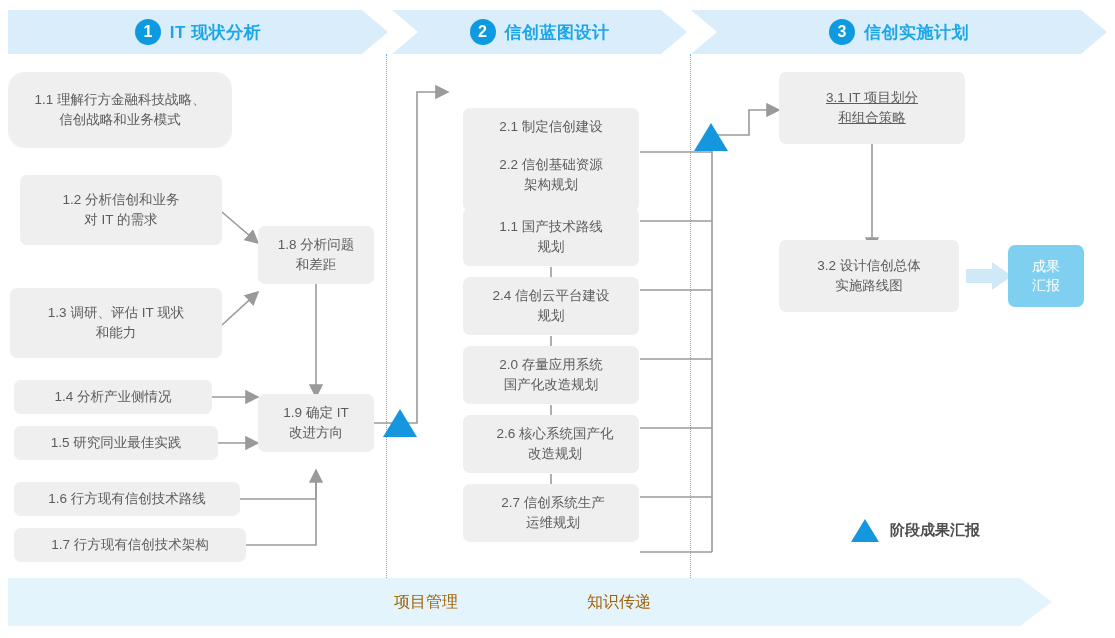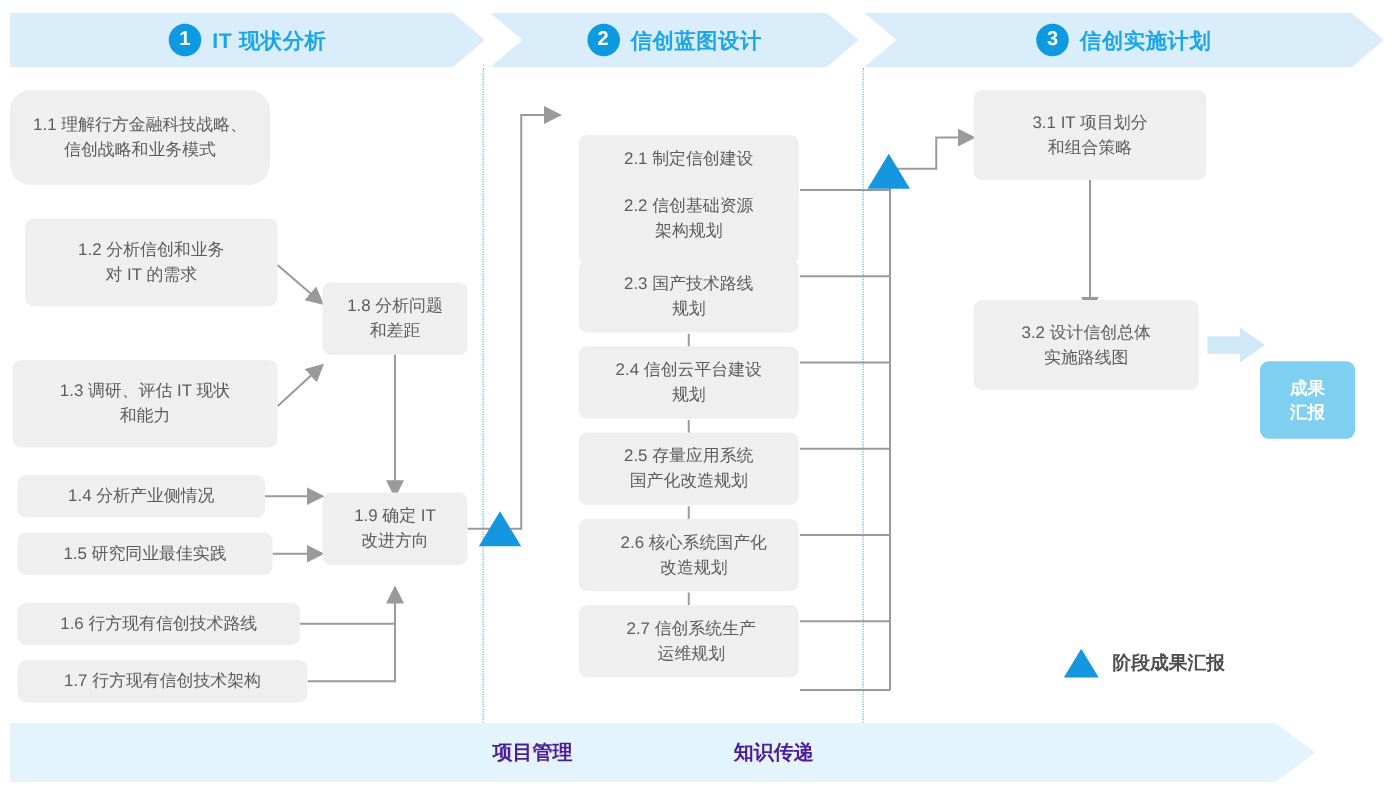--- a/index.html
+++ b/index.html
@@ -101,28 +101,27 @@
     border-bottom: 28px solid #1597e0;
   }
 
   
   .outcome {
     position: absolute;
     background: #7fd0f0;
     border-radius: 7px;
     color: #ffffff;
     font-size: 14px;
-    font-weight: bold;
+    font-weight: normal;
     line-height: 1.35;
     text-align: center;
     display: flex;
     align-items: center;
     justify-content: center;
     white-space: pre-line;
-    margin-top: 44px;
   }
   .outcome-arrow {
     position: absolute;
     background: #cfe9f7;
   }
 
   
   .legend {
     position: absolute;
     display: flex;
@@ -146,23 +145,23 @@
   
   .stream-bar {
     position: absolute;
     left: 8px; top: 578px;
     width: 1044px; height: 48px;
     background: #e3f4fc;
     clip-path: polygon(0 0, calc(100% - 32px) 0, 100% 50%, calc(100% - 32px) 100%, 0 100%);
   }
   .stream-label {
     position: absolute;
-    color: #4c1d95;
+    color: #a16207;
     font-size: 16px;
-    font-weight: bold;
+    font-weight: normal;
     top: 592px;
     white-space: nowrap;
   }
 </style>
 </head>
 <body>
 
 <div id="canvas">
 
   <div class="phase-bar phase-1">
@@ -225,51 +224,51 @@
       <path d="M640,497 L712,497"></path>
       <path d="M640,552 L712,552"></path>
       <path d="M712,135 L712,552"></path>
 
       <path d="M712,135 L749,135 L749,110 L779,110" marker-end="url(#ah)"></path>
 
       <path d="M872,144 L872,250" marker-end="url(#ah)"></path>
     </g>
   </svg>
 
-  <div class="node" style="left:8px; top:72px; width:208px; height:76px;border-radius:17px;">1.1 理解行方金融科技战略、
+  <div class="node" style="left:8px; top:72px; width:224px; height:76px;border-radius:17px;">1.1 理解行方金融科技战略、
 信创战略和业务模式</div>
   <div class="node" style="left:20px; top:175px; width:202px; height:70px;">1.2 分析信创和业务
 对 IT 的需求</div>
   <div class="node" style="left:10px; top:288px; width:212px; height:70px;">1.3 调研、评估 IT 现状
 和能力</div>
   <div class="node" style="left:14px; top:380px; width:198px; height:34px;">1.4 分析产业侧情况</div>
   <div class="node" style="left:14px; top:426px; width:204px; height:34px;">1.5 研究同业最佳实践</div>
   <div class="node" style="left:14px; top:482px; width:226px; height:34px;">1.6 行方现有信创技术路线</div>
   <div class="node" style="left:14px; top:528px; width:232px; height:34px;">1.7 行方现有信创技术架构</div>
   <div class="node" style="left:258px; top:226px; width:116px; height:58px;">1.8 分析问题
 和差距</div>
   <div class="node" style="left:258px; top:394px; width:116px; height:58px;">1.9 确定 IT
 改进方向</div>
 
   <div class="node" style="left:463px; top:70px; width:176px; height:58px;margin-top:38px;">2.1 制定信创建设
 目标和原则</div>
   <div class="node" style="left:463px; top:139px; width:176px; height:72px;">2.2 信创基础资源
 架构规划</div>
-  <div class="node" style="left:463px; top:208px; width:176px; height:58px;">2.3 国产技术路线
+  <div class="node" style="left:463px; top:208px; width:176px; height:58px;">1.1 国产技术路线
 规划</div>
   <div class="node" style="left:463px; top:277px; width:176px; height:58px;">2.4 信创云平台建设
 规划</div>
-  <div class="node" style="left:463px; top:346px; width:176px; height:58px;">2.5 存量应用系统
+  <div class="node" style="left:463px; top:346px; width:176px; height:58px;">2.0 存量应用系统
 国产化改造规划</div>
   <div class="node" style="left:463px; top:415px; width:176px; height:58px;padding-left:16px;">2.6 核心系统国产化
 改造规划</div>
   <div class="node" style="left:463px; top:484px; width:176px; height:58px;padding-left:12px;">2.7 信创系统生产
 运维规划</div>
 
-  <div class="node" style="left:779px; top:72px; width:186px; height:72px;">3.1 IT 项目划分
+  <div class="node" style="left:779px; top:72px; width:186px; height:72px;text-decoration:underline;">3.1 IT 项目划分
 和组合策略</div>
   <div class="node" style="left:779px; top:240px; width:180px; height:72px;">3.2 设计信创总体
 实施路线图</div>
 
   <div class="tri" style="left:383px; top:409px;"></div>
   <div class="tri" style="left:694px; top:123px;"></div>
 
   <div class="outcome-arrow" style="left:966px; top:269px; width:32px; height:14px;"></div>
   <div class="outcome-arrow" style="left:992px; top:262px; width:20px; height:28px; clip-path: polygon(0 0, 100% 50%, 0 100%);"></div>
   <div class="outcome" style="left:1008px; top:245px; width:76px; height:62px;">成果

